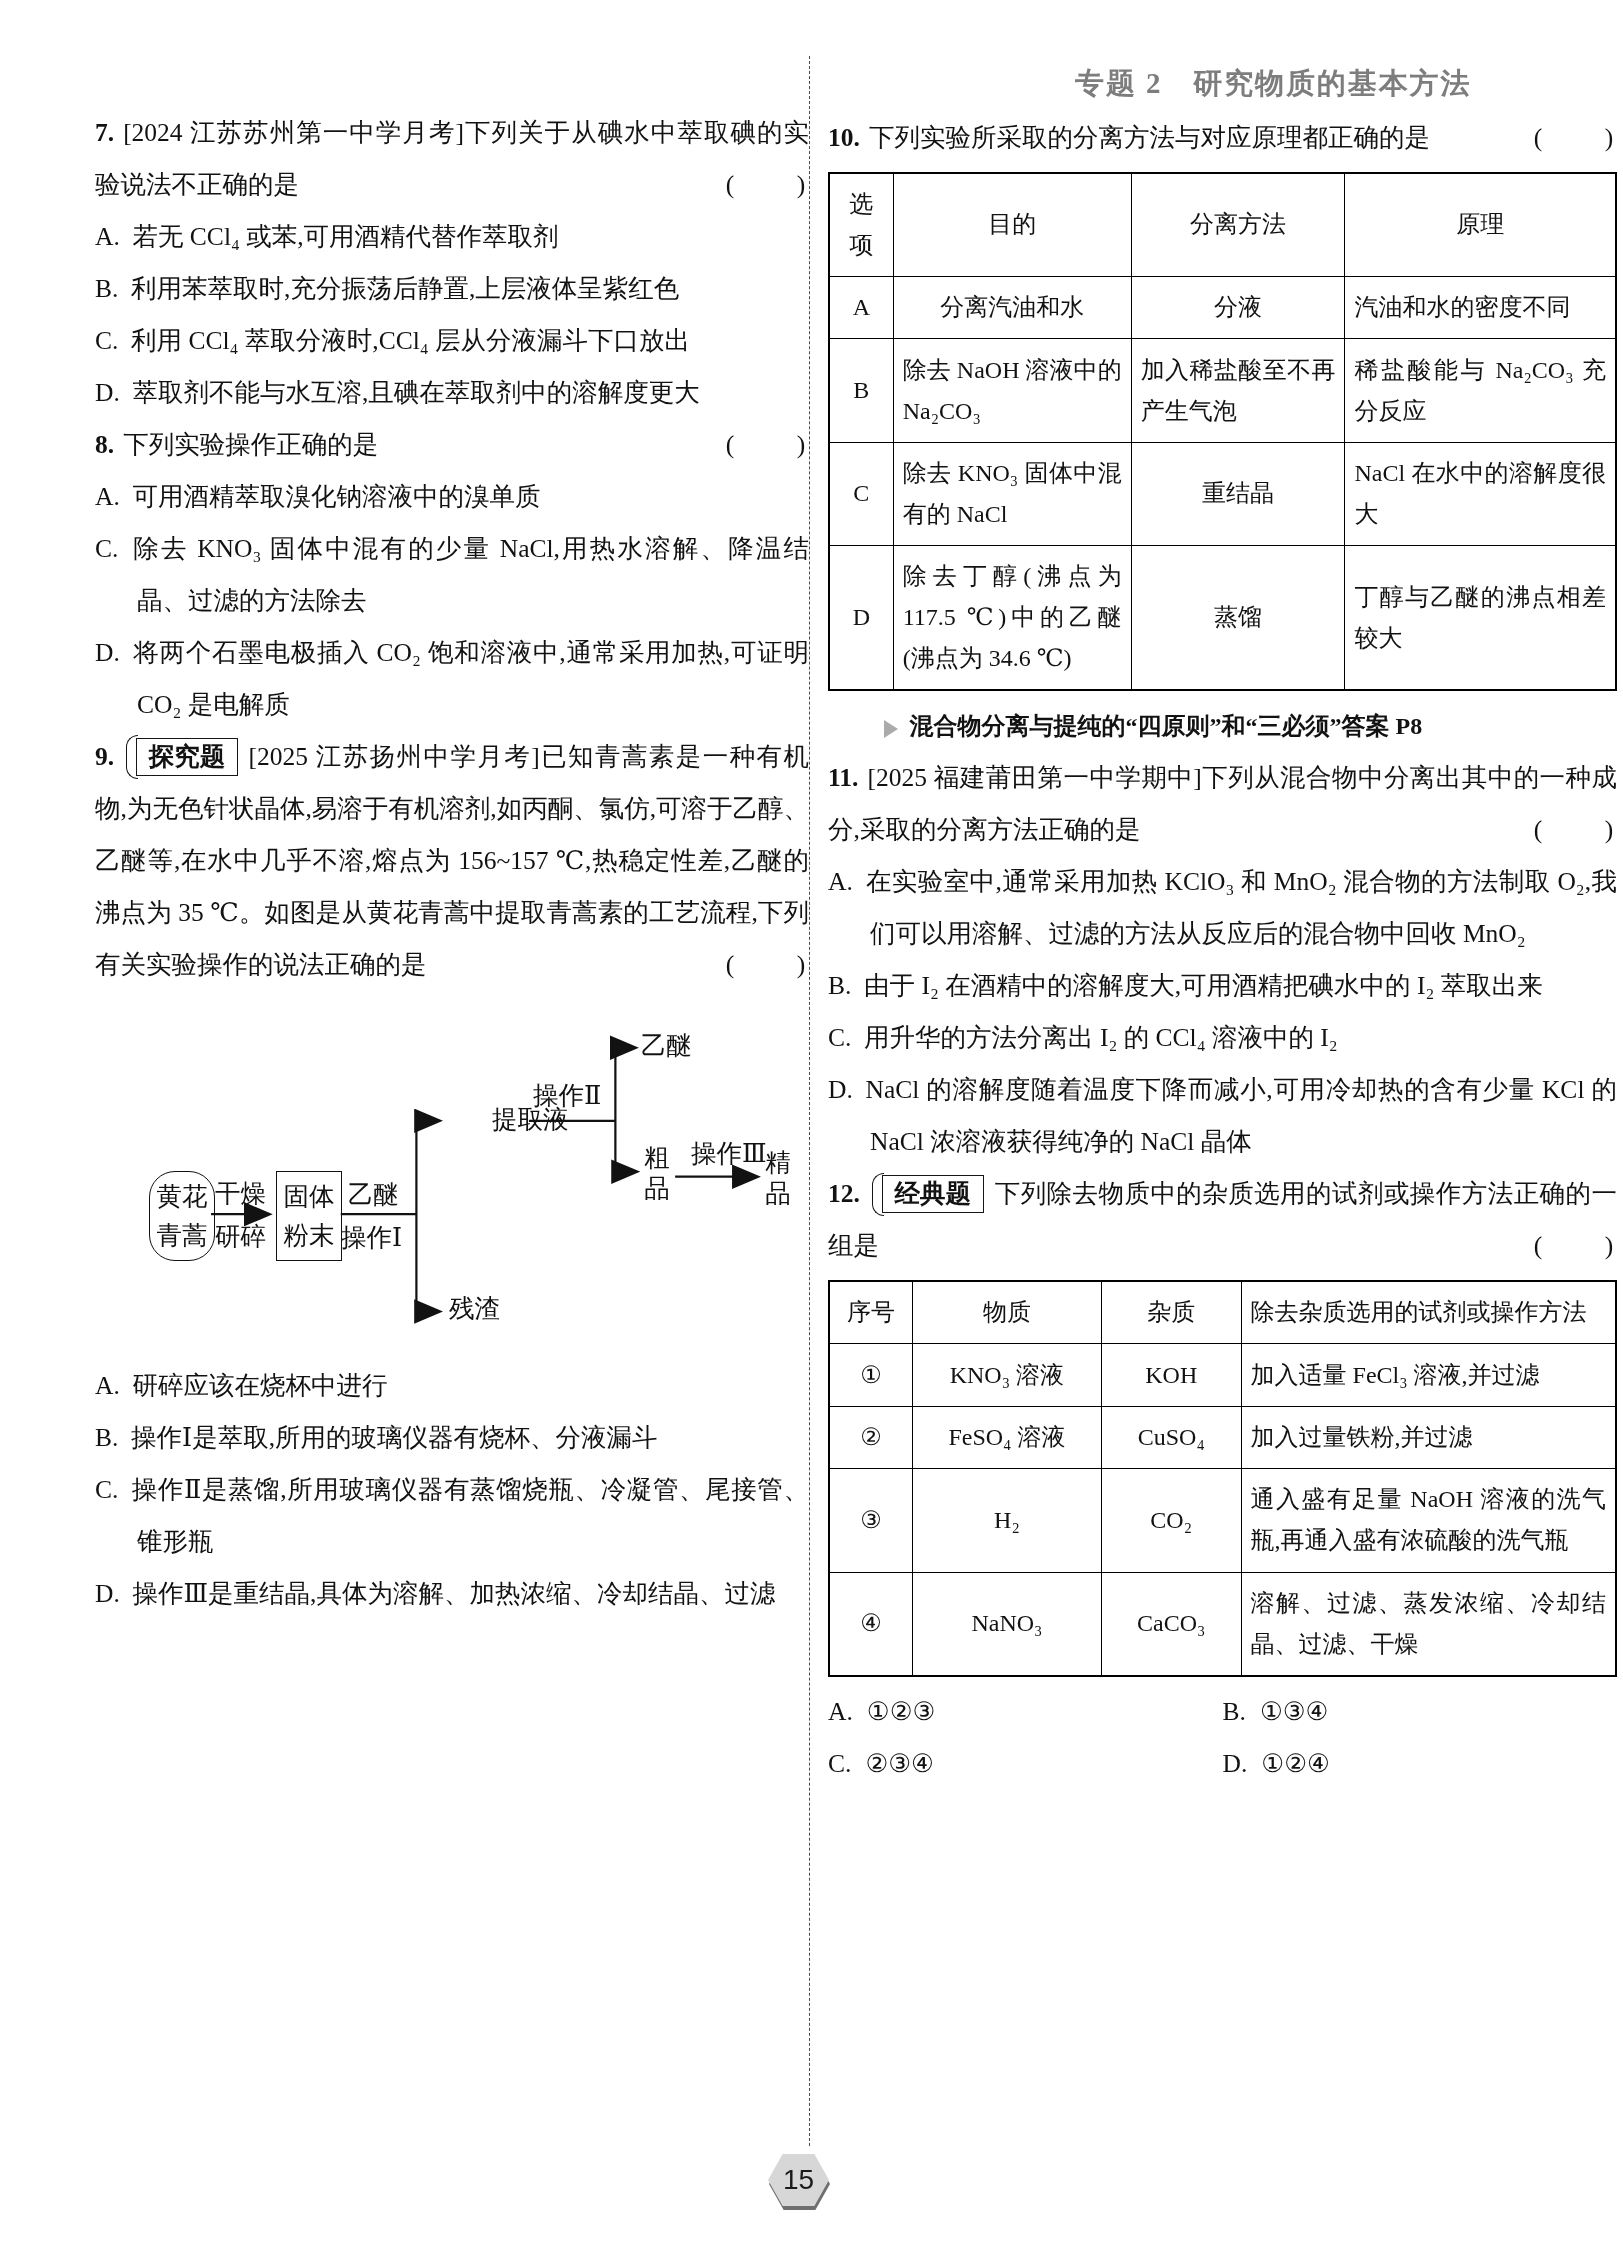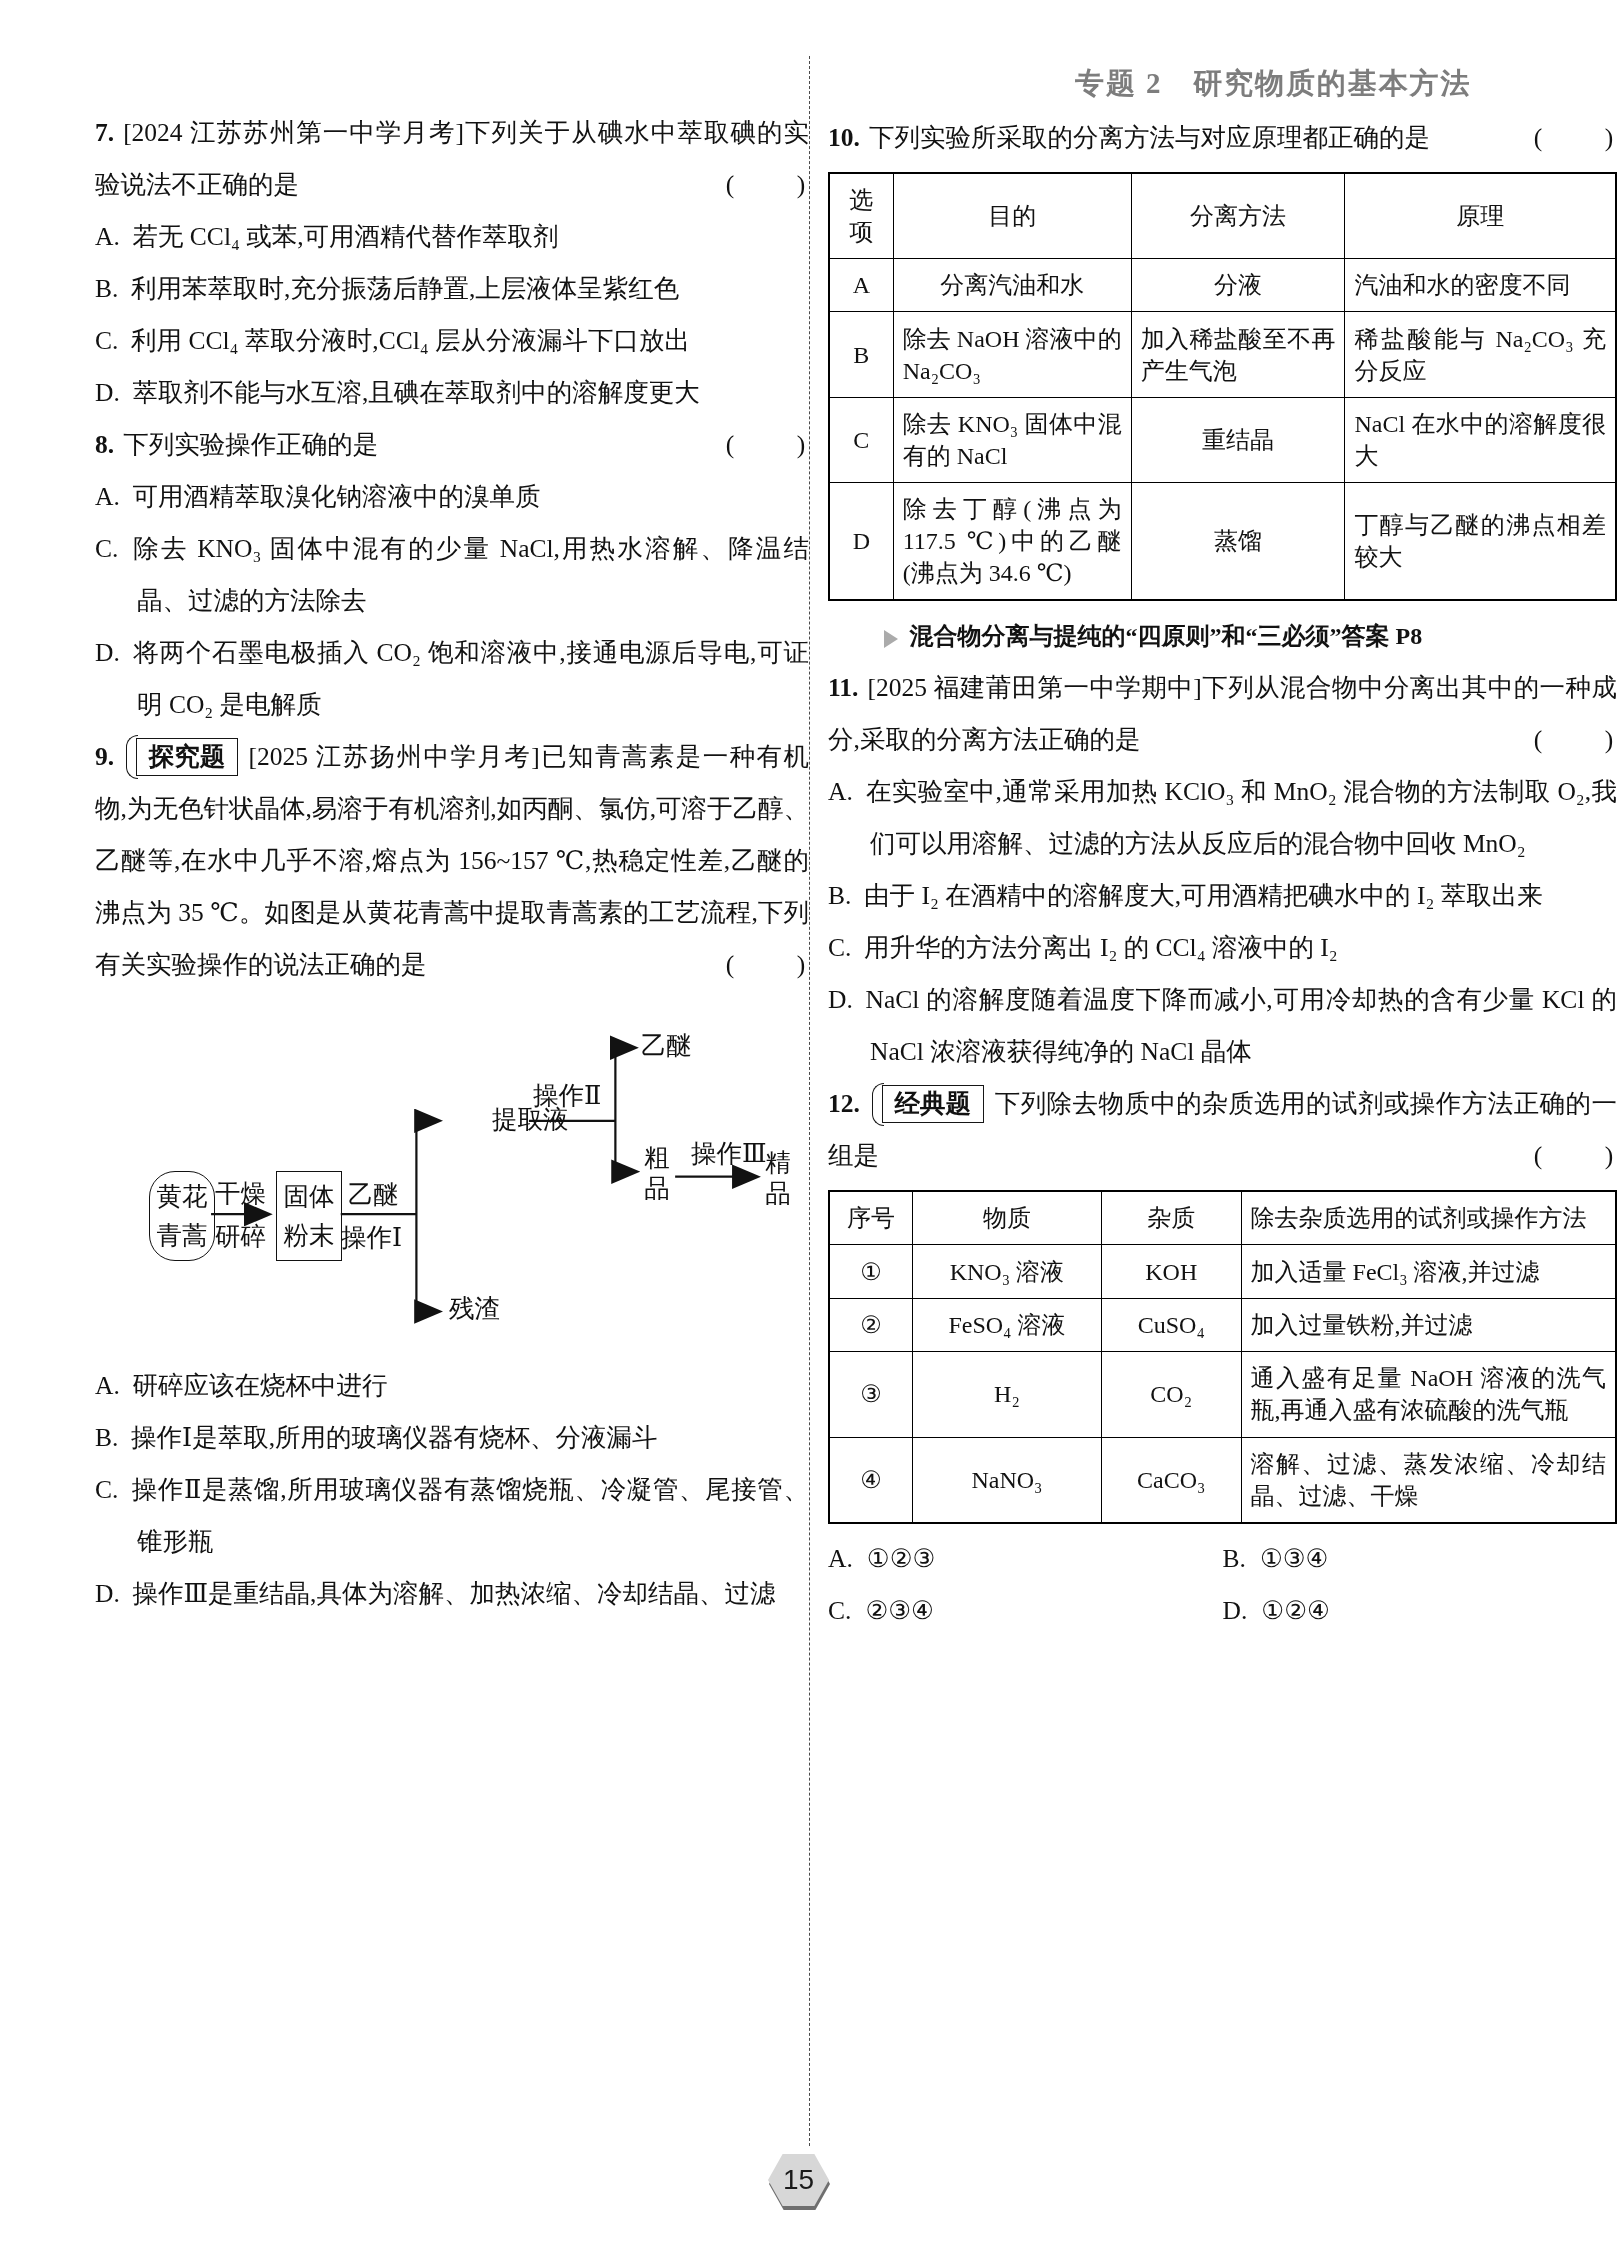--- a/index.html
+++ b/index.html
@@ -38,21 +38,21 @@
     margin:0 10.2px 0 12.7px;text-indent:0;
   }
   .badge::before{
     content:'';position:absolute;left:-10.8px;top:-3.8px;bottom:-3.8px;width:10.8px;
     border:1.9px solid #161616;border-right:none;
     border-radius:12.7px 0 0 12.7px;
   }
 
   
   table{border-collapse:collapse;width:100%;margin:7.6px 0 9px 0;
-        font-size:24px;line-height:32px;}
+        font-size:24px;line-height:41px;}
   .qtable{border:2.5px solid #000;}
   .qtable td,.qtable th{border:1.3px solid #000;padding:10.2px 9px;vertical-align:middle;font-weight:normal;}
   .qtable th{text-align:center;}
   td.cc{text-align:center;}
   td.cj{text-align:justify;}
 
   
   .note-line{padding-left:56px;font-weight:bold;font-size:24px;}
   .note-tri{
     display:inline-block;width:0;height:0;margin-right:11.5px;
@@ -116,21 +116,21 @@
       <div class="option"><span class="opt-label">C.</span><span>利用 CCl₄ 萃取分液时,CCl₄ 层从分液漏斗下口放出</span></div>
       <div class="option"><span class="opt-label">D.</span><span>萃取剂不能与水互溶,且碘在萃取剂中的溶解度更大</span></div>
     </div>
 
     <div class="question">
       <div class="stem">
         <span class="qnum">8.</span><span class="stem-text">下列实验操作正确的是</span><span class="blank">(　　)</span>
       </div>
       <div class="option"><span class="opt-label">A.</span><span>可用酒精萃取溴化钠溶液中的溴单质</span></div>
       <div class="option"><span class="opt-label">C.</span><span>除去 KNO₃ 固体中混有的少量 NaCl,用热水溶解、降温结晶、过滤的方法除去</span></div>
-      <div class="option"><span class="opt-label">D.</span><span>将两个石墨电极插入 CO₂ 饱和溶液中,接通电源后导电,可证明 CO₂ 是电解质</span></div>
+      <div class="option"><span class="opt-label">D.</span><span>将两个石墨电极插入 CO₂ 饱和溶液中,通常采用加热,可证明 CO₂ 是电解质</span></div>
     </div>
 
     <div class="question">
       <div class="stem">
         <span class="qnum">9.</span><span class="badge">探究题</span><span class="src">[2025 江苏扬州中学月考]</span><span class="stem-text">已知青蒿素是一种有机物,为无色针状晶体,易溶于有机溶剂,如丙酮、氯仿,可溶于乙醇、乙醚等,在水中几乎不溶,熔点为 156~157 ℃,热稳定性差,乙醚的沸点为 35 ℃。如图是从黄花青蒿中提取青蒿素的工艺流程,下列有关实验操作的说法正确的是</span><span class="blank">(　　)</span>
       </div>
 
       <div class="flowchart">
         <svg width="714" height="356" viewBox="0 0 1122 560">
           <defs>

